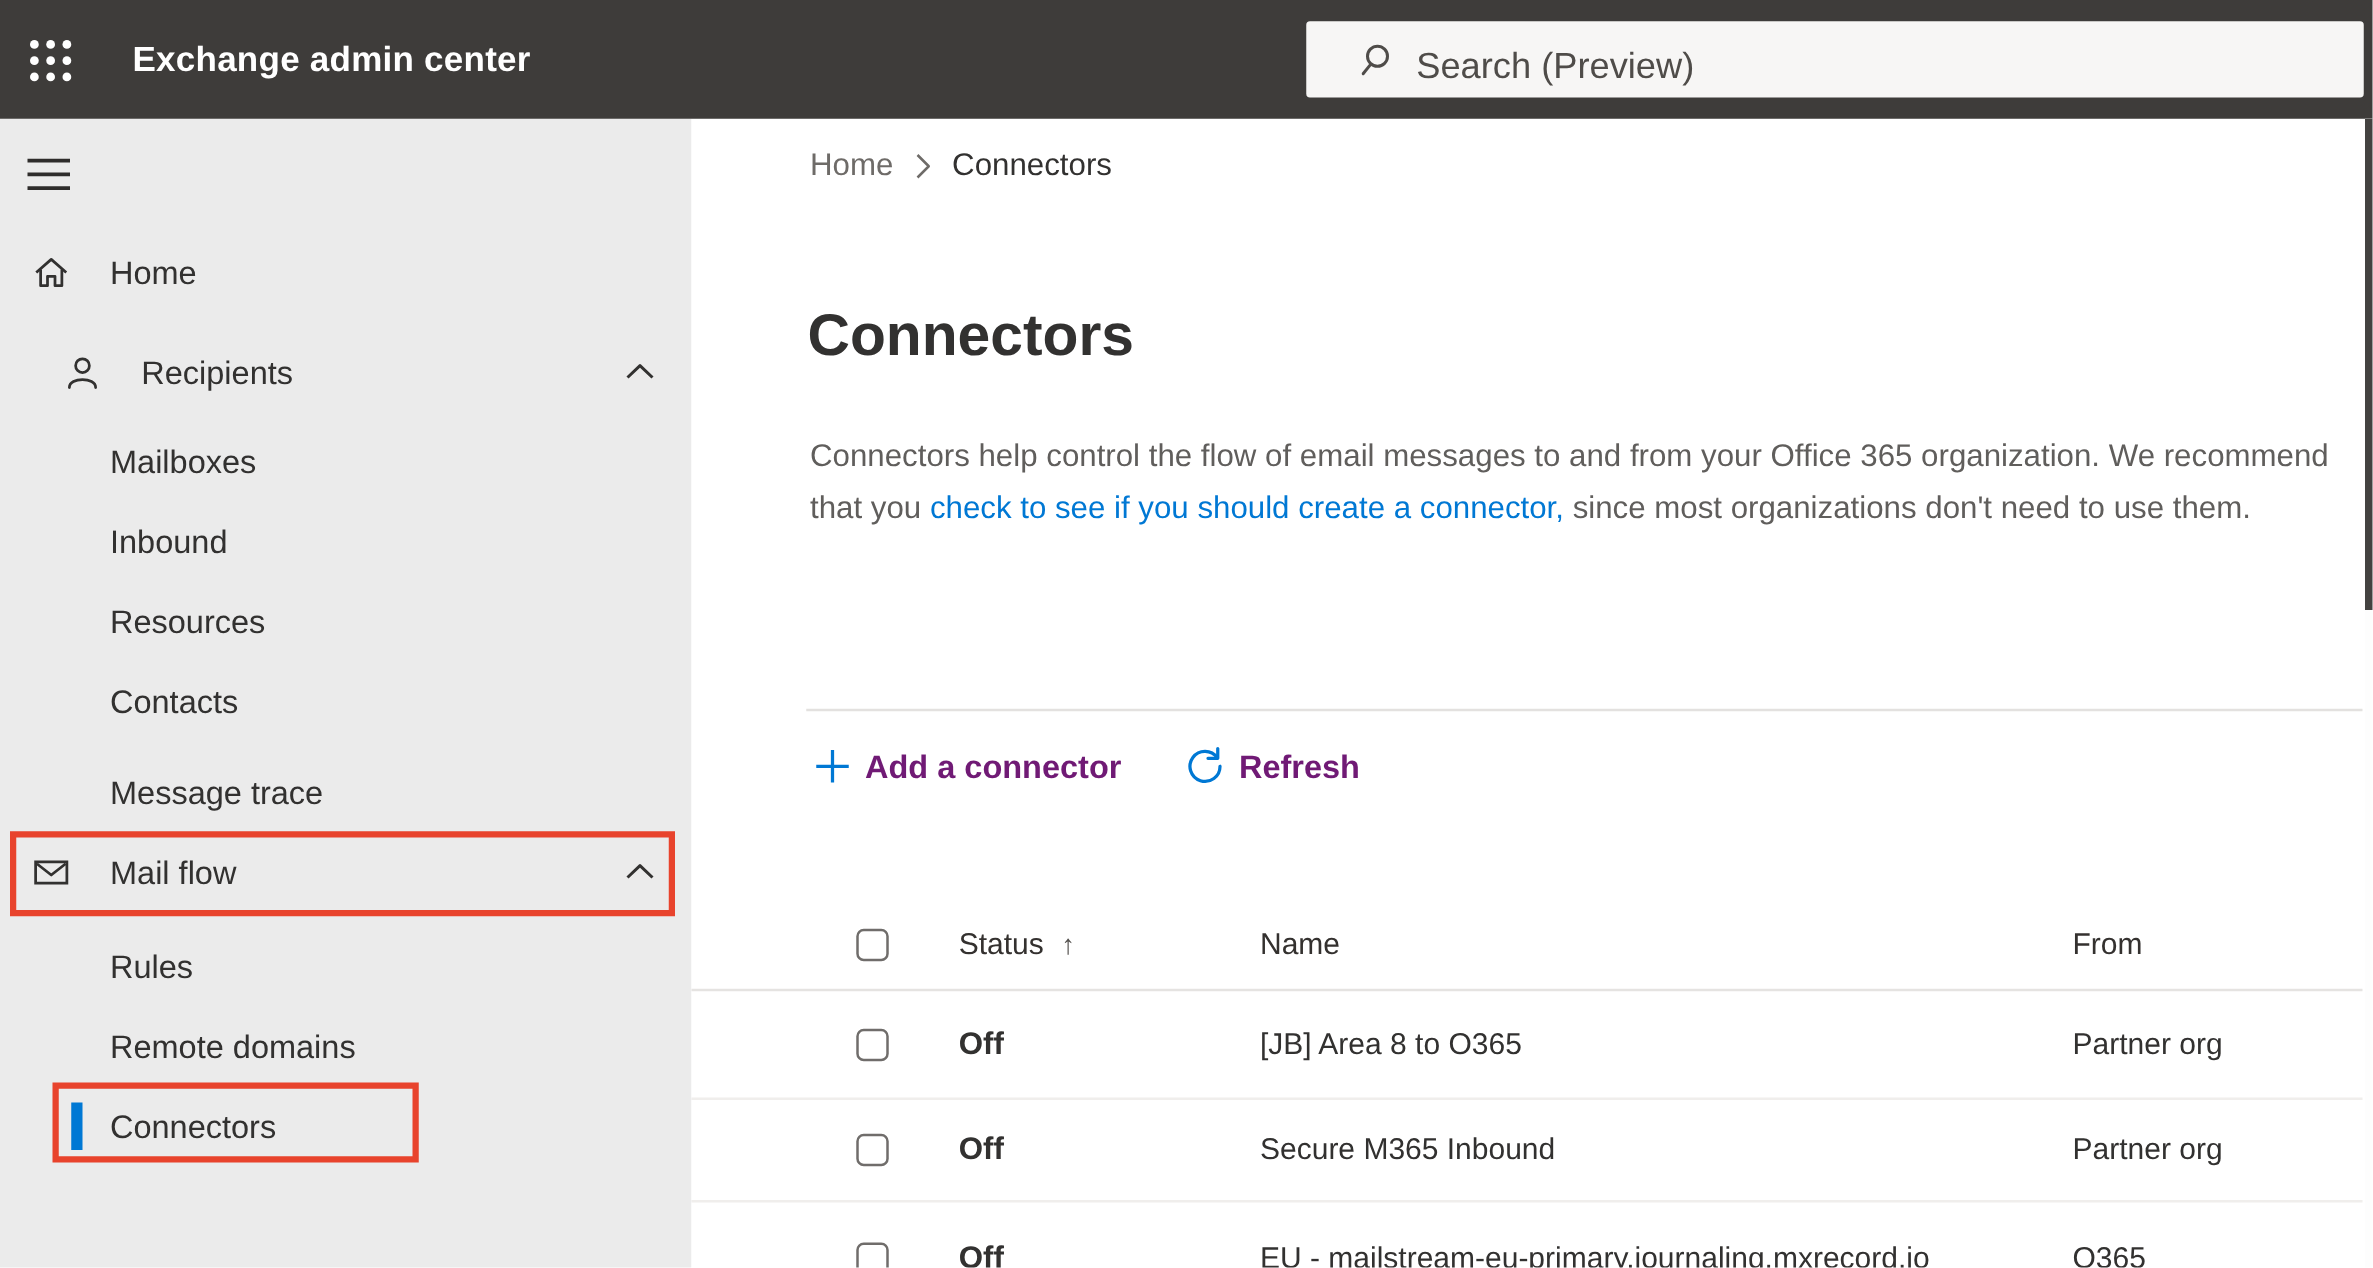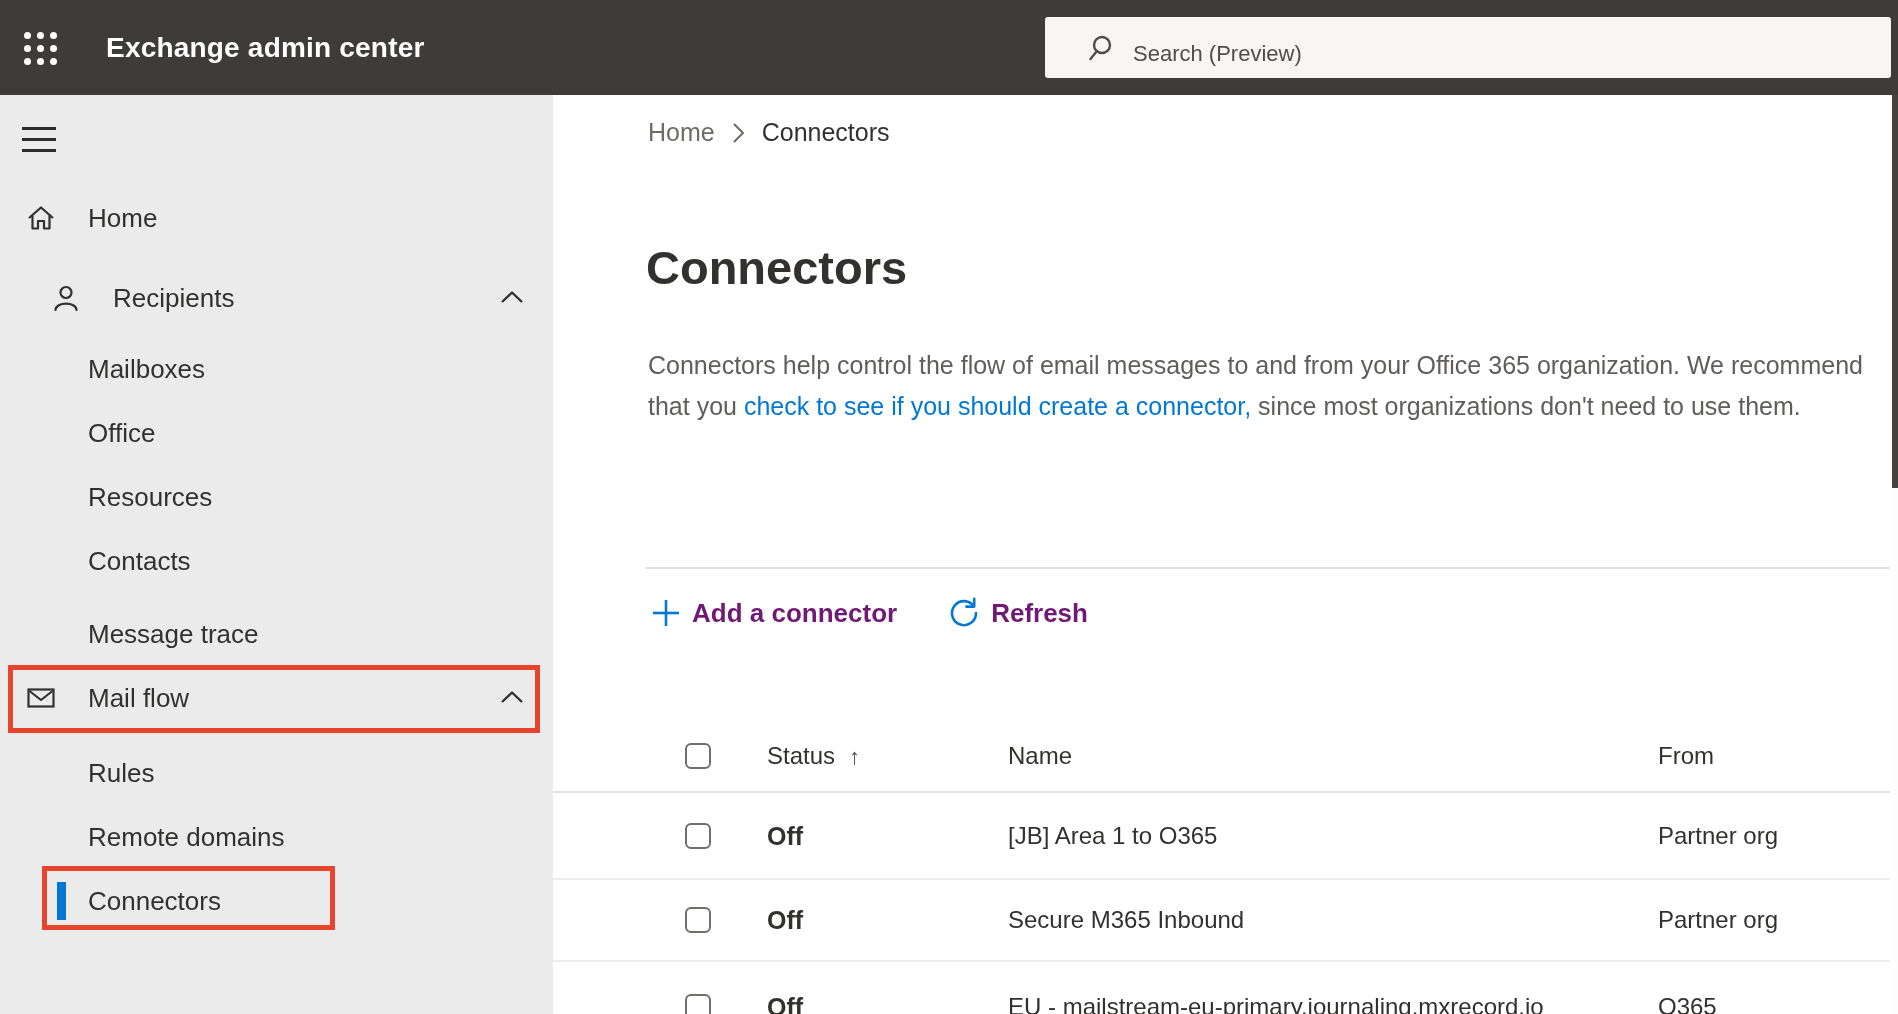--- a/index.html
+++ b/index.html
@@ -9,21 +9,21 @@
   
   .topbar { position:absolute; left:0; top:0; width:1898px; height:95px; background:#3e3c3a; z-index:30;padding-left:23px; }
   .waffle-btn { position:absolute; left:15px; top:23px; width:50px; height:50px; display:flex; align-items:center; justify-content:center; cursor:pointer; }
   .waffle { display:grid; grid-template-columns:repeat(3,7px); grid-template-rows:repeat(3,7px); gap:6px; }
   .waffle i { width:7px; height:7px; border-radius:50%; background:#fff; }
   .topbar-title { position:absolute; left:106px; top:0; height:95px; display:flex; align-items:center;
     color:#fff; font-size:28px; font-weight:700; letter-spacing:.2px; }
   .searchbox { position:absolute; left:1045px; top:17px; width:846px; height:61px; background:#f7f6f5; border-radius:3px; }
   .searchbox svg { position:absolute; left:44px; top:17px; }
   .searchbox input { position:absolute; left:88px; top:0; width:700px; height:73px; border:none; outline:none; background:transparent;
-    font-size:22px; color:#3b3937; font-family:inherit; }
+    font-size:29px; color:#3b3937; font-family:inherit; }
   .searchbox input::placeholder { color:#4f4c49; opacity:1; }
 
   
   .sidebar { position:absolute; left:0; top:95px; width:553px; bottom:0; background:#ebebeb; z-index:10; }
   .hamburger { position:absolute; left:22px; top:26px; width:40px; height:36px; display:flex; flex-direction:column; justify-content:center; gap:8px; cursor:pointer; }
   .hamburger i { display:block; width:34px; height:3px; background:#2e2c2b; }
   .nav { position:absolute; left:0; top:91px; width:100%; }
   .nav-item { position:relative; height:64px; display:flex; align-items:center; cursor:pointer; }
   .nav-item .label { position:absolute; left:88px; font-size:26px; color:#323130; white-space:nowrap; }
   .nav-item .nav-icon { position:absolute; left:25px; top:16px; width:32px; height:32px; }
@@ -116,21 +116,21 @@
       <span class="label">Recipients</span>
       <svg class="chev" width="24" height="14" viewBox="0 0 24 14">
         <path d="M2 12 L12 2.5 L22 12" fill="none" stroke="#323130" stroke-width="2.4" stroke-linejoin="round"></path>
       </svg>
     </div>
 
     <div class="nav-item">
       <span class="label">Mailboxes</span>
     </div>
     <div class="nav-item">
-      <span class="label">Office</span>
+      <span class="label">Inbound</span>
     </div>
     <div class="nav-item">
       <span class="label">Resources</span>
     </div>
     <div class="nav-item mb9">
       <span class="label">Contacts</span>
     </div>
 
     <div class="nav-item">
       <span class="label">Message trace</span>
@@ -200,21 +200,21 @@
   <div class="thead">
     <div class="cb"></div>
     <span class="th col-status"><span>Status</span><span class="sort-arrow">↑</span></span>
     <span class="th col-name">Name</span>
     <span class="th col-from">From</span>
   </div>
 
   <div class="trow r1">
     <div class="cb"></div>
     <span class="td status col-status">Off</span>
-    <span class="td col-name">[JB] Area 1 to O365</span>
+    <span class="td col-name">[JB] Area 8 to O365</span>
     <span class="td col-from">Partner org</span>
   </div>
 
   <div class="trow r2">
     <div class="cb"></div>
     <span class="td status col-status">Off</span>
     <span class="td col-name">Secure M365 Inbound</span>
     <span class="td col-from">Partner org</span>
   </div>
 

